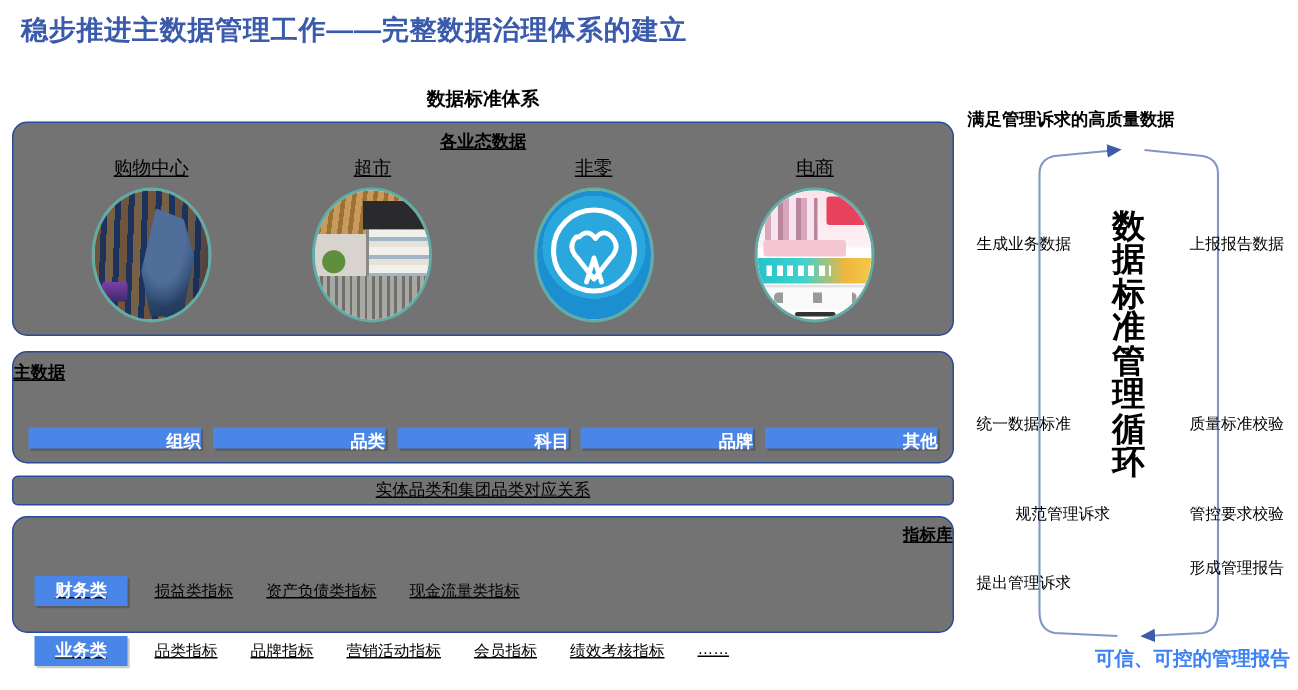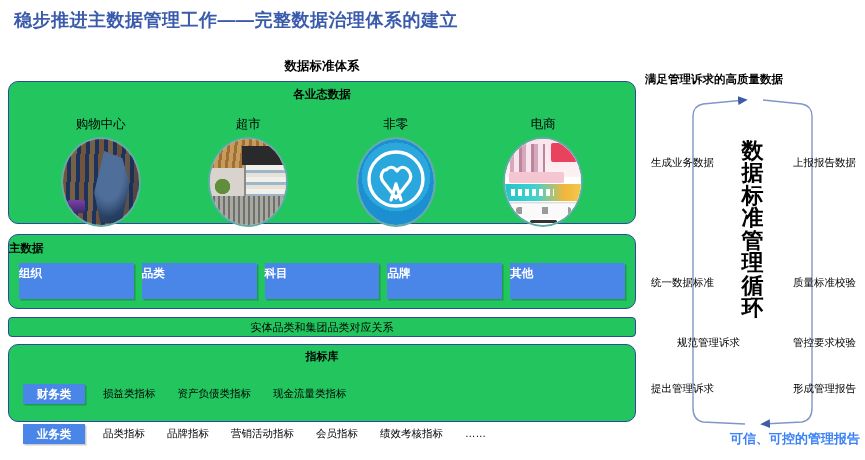--- a/index.html
+++ b/index.html
@@ -23,36 +23,37 @@
   .left-col{position:absolute;left:8px;top:58px;width:628px;}
 
   .sec-title{
     text-align:center;font-size:12.5px;font-weight:bold;color:#000;
     margin-bottom:6px;
   }
 
   .panel{
     border:1.6px solid #2b4a9b;
     border-radius:10px;
-    background:#22c55e;
+    background:#737373;
     box-sizing:border-box;
     position:relative;
+    text-decoration:underline;
   }
   .panel-sq{border-radius:4px;}
 
   .panel-head{
     text-align:center;font-size:11.5px;font-weight:bold;color:#000;
     padding-top:5px;
   }
 
   
   .biz-panel{height:143px;}
   .biz-row{
     display:flex;justify-content:space-around;align-items:flex-start;
-    padding:0 18px;margin-top:14px;
+    padding:0 18px;margin-top:2px;
   }
   .biz-item{width:120px;text-align:center;}
   .biz-label{font-size:12.5px;color:#000;margin-bottom:4px;}
   .thumb{
     width:76px;height:86px;margin:0 auto;
     border-radius:50%;
     border:2px solid #5fada6;
     overflow:hidden;position:relative;
     background:#ccc;
   }
@@ -116,34 +117,34 @@
   .connectors{position:absolute;left:0;top:0;width:100%;height:100%;pointer-events:none;}
 
   
   .md-panel{height:75px;margin-top:10px;}
   .md-head{text-align:left;font-size:11.5px;font-weight:bold;color:#000;padding-top:6px;}
   .md-btns{
     position:absolute;left:10px;right:10px;bottom:9px;
     display:flex;justify-content:space-between;gap:8px;
   }
   .md-btn{
-    flex:1;height:36px;line-height:21px;text-align:left;
+    flex:1;height:14px;line-height:21px;text-align:right;
     background:#4a86e8;color:#fff;font-size:11.5px;font-weight:bold;
     box-shadow:1.5px 1.5px 0 rgba(0,0,0,.20);
   }
 
   
   .rel-bar{
     height:20px;line-height:18px;margin-top:8px;
     text-align:center;font-size:11px;color:#000;
   }
 
   
   .ind-panel{height:78px;margin-top:7px;}
-  .ind-head{text-align:center;font-size:11px;font-weight:bold;color:#000;padding-top:4px;}
+  .ind-head{text-align:right;font-size:11px;font-weight:bold;color:#000;padding-top:4px;}
   .ind-row{display:flex;align-items:center;padding:0 14px;margin-top:20px;}
   .ind-tag{
     width:62px;height:20px;line-height:20px;text-align:center;
     background:#4a86e8;color:#fff;font-size:11.5px;font-weight:bold;
     box-shadow:1.5px 1.5px 0 rgba(0,0,0,.20);flex:none;
   }
   .ind-items{display:flex;margin-left:18px;font-size:10.5px;color:#000;}
   .ind-items span{margin-right:22px;white-space:nowrap;}
 
   
@@ -334,18 +335,18 @@
     </div>
 
     <div class="cyc-lbl lbl-l" style="top:98px;">生成业务数据</div>
     <div class="cyc-lbl lbl-l" style="top:218px;">统一数据标准</div>
     <div class="cyc-lbl lbl-l" style="top:278px;margin-left:26px;">规范管理诉求</div>
     <div class="cyc-lbl lbl-l" style="top:324px;">提出管理诉求</div>
 
     <div class="cyc-lbl lbl-r" style="top:98px;">上报报告数据</div>
     <div class="cyc-lbl lbl-r" style="top:218px;">质量标准校验</div>
     <div class="cyc-lbl lbl-r" style="top:278px;">管控要求校验</div>
-    <div class="cyc-lbl lbl-r" style="top:324px;">形成管理报告</div>
+    <div class="cyc-lbl lbl-r" style="top:314px;">形成管理报告</div>
 
     <div class="rc-bottom">可信、可控的管理报告</div>
   </div>
 
 </div>
 
 </body></html>

